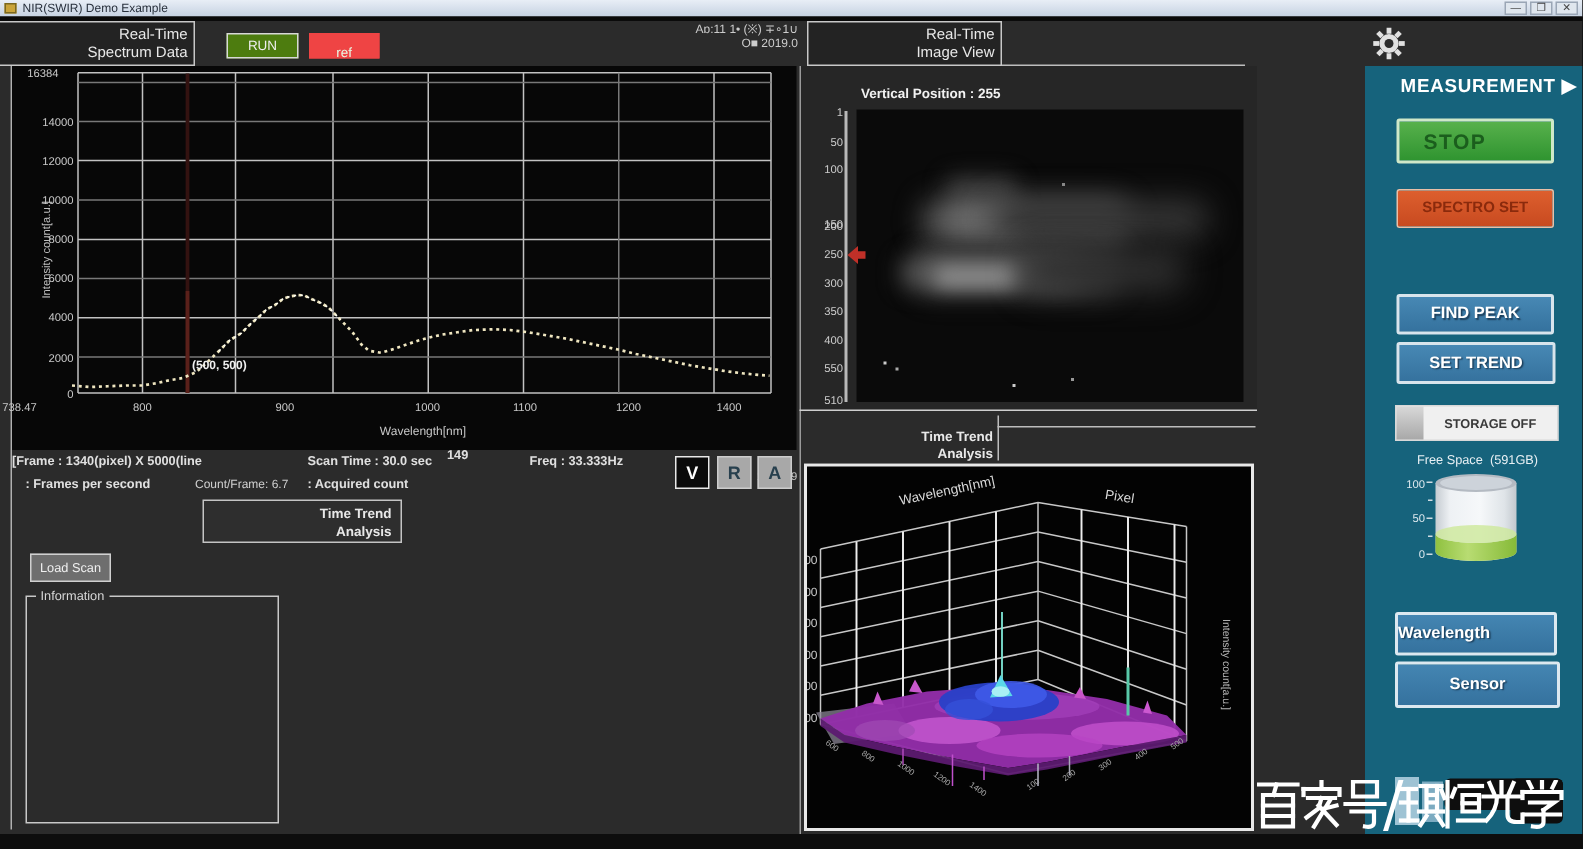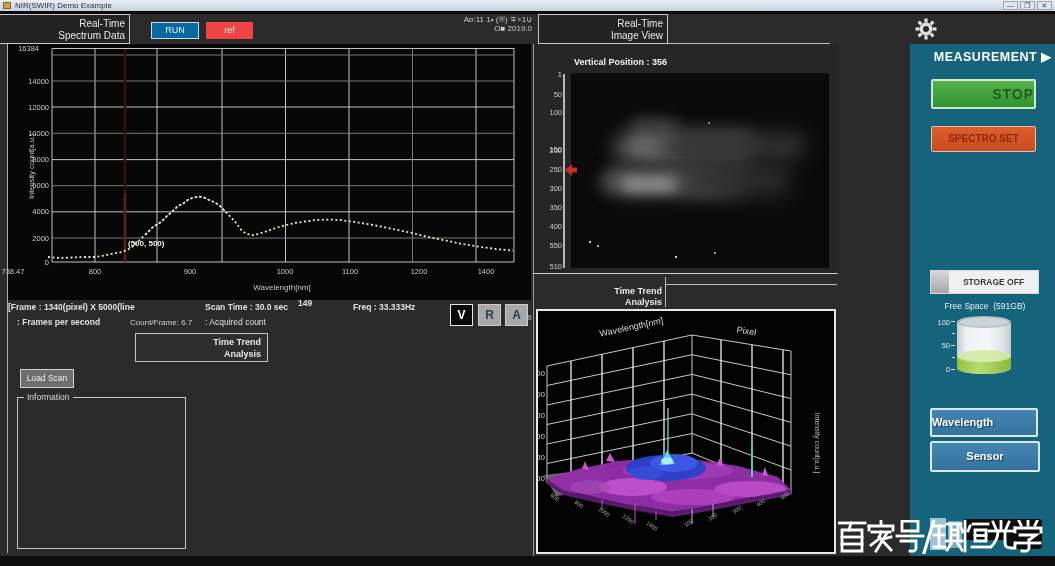--- a/index.html
+++ b/index.html
@@ -20,22 +20,22 @@
   </div>
 
   <div class="abs" style="left:0;top:11px;width:1055px;height:3px;background:#0a0a0a;"></div>
 
   <div class="abs" style="left:0;top:14px;width:1055px;height:542px;background:#2b2b2b;"></div>
 
   <div class="abs" style="left:0;top:14px;width:130px;height:30px;background:#232323;border:1px solid #c8c8c8;border-left:none;">
     <div class="abs" style="right:4px;top:3px;text-align:right;font-size:10px;line-height:12px;color:#e8e8e8;">Real-Time<br>Spectrum Data</div>
   </div>
 
-  <div class="abs" style="left:151px;top:22px;width:48px;height:17px;background:#0369a1;border:1px solid #d8d8d8;color:#efefef;font-size:9px;text-align:center;line-height:15px;">RUN</div>
-  <div class="abs" style="left:206px;top:22px;width:47px;height:17px;background:#ef4444;border:1px solid #ef4444;color:#e8f8e4;font-size:9px;text-align:center;line-height:15px;">ref</div>
+  <div class="abs" style="left:151px;top:22px;width:48px;height:17px;background:#4d7c0f;border:1px solid #d8d8d8;color:#efefef;font-size:9px;text-align:center;line-height:15px;">RUN</div>
+  <div class="abs" style="left:206px;top:22px;width:47px;height:17px;background:#ef4444;border:6px solid #ef4444;color:#e8f8e4;font-size:9px;text-align:center;line-height:15px;">ref</div>
 
   <div class="abs" style="left:420px;top:15px;width:112px;text-align:right;font-size:8px;line-height:9px;color:#cccccc;">Aɒ:11 1• (※) ∓∘1∪<br>O■ 2019.0</div>
 
   <div class="abs" style="left:538px;top:14px;width:130px;height:30px;background:#232323;border:1px solid #c8c8c8;">
     <div class="abs" style="right:4px;top:3px;text-align:right;font-size:10px;line-height:12px;color:#e8e8e8;">Real-Time<br>Image View</div>
   </div>
   <div class="abs" style="left:668px;top:43px;width:162px;height:1px;background:#bdbdbd;"></div>
 
   <svg class="abs" style="left:915px;top:18px;" width="22" height="22" viewBox="0 0 22 22">
     <g fill="#e0e0e0">
@@ -54,26 +54,28 @@
       </g>
       <circle cx="11" cy="11" r="3" fill="#2b2b2b"></circle>
     </g>
   </svg>
 
 
   <div class="abs" style="left:910px;top:44px;width:145px;height:512px;background:#16637c;"></div>
 
   <div class="abs" style="left:920px;top:49px;width:145px;text-align:center;font-size:12.5px;font-weight:bold;color:#ffffff;letter-spacing:0.5px;">MEASUREMENT ▶</div>
 
-  <div class="abs" style="left:931px;top:79px;width:105px;height:30px;background:linear-gradient(#58b14c,#2f9430);border:2px solid #cfe8c8;border-radius:2px;text-align:right;font-size:14px;font-weight:bold;color:#1b5e1d;line-height:26px;letter-spacing:1px;">STOP</div>
+  <div class="abs" style="left:931px;top:79px;width:105px;height:30px;background:linear-gradient(#58b14c,#2f9430);border:2px solid #cfe8c8;border-radius:2px;text-align:left;font-size:14px;font-weight:bold;color:#1b5e1d;line-height:26px;letter-spacing:1px;padding-left:16px;">STOP</div>
 
   <div class="abs" style="left:931px;top:126px;width:105px;height:26px;background:linear-gradient(#dd5f2e,#c84a20);border:1px solid #e8c0a8;border-radius:2px;text-align:center;font-size:10px;font-weight:bold;color:#8a2a0c;line-height:24px;">SPECTRO SET</div>
 
 
-
+  <div class="abs" style="left:931px;top:196px;width:105px;height:27px;background:linear-gradient(#4788b4,#35729e);border:2px solid #d8e4ec;border-radius:2px;text-align:center;font-size:11px;font-weight:bold;color:#ffffff;line-height:23px;text-shadow:1px 1px 1px #1a3a55;">FIND PEAK</div>
+
+  <div class="abs" style="left:931px;top:228px;width:106px;height:28px;background:linear-gradient(#4788b4,#35729e);border:2px solid #d8e4ec;border-radius:2px;text-align:center;font-size:11px;font-weight:bold;color:#ffffff;line-height:24px;text-shadow:1px 1px 1px #1a3a55;">SET TREND</div>
 
   <div class="abs" style="left:930px;top:270px;width:109px;height:24px;background:#f0f0f0;border:1px solid #d8d8d8;">
     <div class="abs" style="left:0;top:0;width:18px;height:22px;background:linear-gradient(#d8d8d8,#a8a8a8);"></div>
     <div class="abs" style="left:18px;top:0;width:89px;height:22px;text-align:center;font-size:8.5px;font-weight:bold;color:#3a3a3a;line-height:22px;">STORAGE OFF</div>
   </div>
 
   <div class="abs" style="left:930px;top:301px;width:110px;text-align:center;font-size:8.5px;color:#e8f0f4;">Free Space&nbsp;&nbsp;(591GB)</div>
 
   <div class="abs" style="left:934px;top:315px;width:80px;height:62px;font-size:7.5px;color:#dce8ee;">
     <div class="abs" style="left:0;top:3px;width:16px;text-align:right;">100</div>
@@ -180,39 +182,39 @@
     <div class="abs" style="left:471px;top:0;width:30px;text-align:center;">1400</div>
     <div class="abs" style="left:497px;top:0;width:42px;text-align:center;margin-top:46px;">1773.29</div>
   </div>
   <div class="abs" style="left:222px;top:283px;width:120px;text-align:center;font-size:8px;color:#c8c8c8;">Wavelength[nm]</div>
 
   <div class="abs" style="left:8px;top:302px;font-size:8.5px;font-weight:bold;color:#e0e0e0;">[Frame : 1340(pixel) X 5000(line</div>
   <div class="abs" style="left:205px;top:302px;font-size:8.5px;font-weight:bold;color:#e0e0e0;">Scan Time : 30.0 sec</div>
   <div class="abs" style="left:353px;top:302px;font-size:8.5px;font-weight:bold;color:#e0e0e0;">Freq : 33.333Hz</div>
   <div class="abs" style="left:17px;top:317px;font-size:8.5px;font-weight:bold;color:#e0e0e0;">: Frames per second</div>
   <div class="abs" style="left:130px;top:318px;font-size:8px;color:#d0d0d0;">Count/Frame: 6.7</div>
-  <div class="abs" style="left:205px;top:317px;font-size:8.5px;font-weight:normal;color:#e0e0e0;">: Acquired count</div>
+  <div class="abs" style="left:205px;top:317px;font-size:8.5px;font-weight:bold;color:#e0e0e0;">: Acquired count</div>
   <div class="abs" style="left:298px;top:298px;font-size:8.5px;font-weight:bold;color:#e0e0e0;">149</div>
 
   <div class="abs" style="left:450px;top:304px;width:23px;height:22px;background:#0a0a0a;border:1px solid #e8e8e8;color:#ffffff;font-size:12px;font-weight:bold;text-align:center;line-height:20px;">V</div>
   <div class="abs" style="left:478px;top:304px;width:23px;height:22px;background:#a8a8a8;border:1px solid #cccccc;color:#28404e;font-size:12px;font-weight:bold;text-align:center;line-height:20px;">R</div>
   <div class="abs" style="left:505px;top:304px;width:23px;height:22px;background:#a8a8a8;border:1px solid #cccccc;color:#28404e;font-size:12px;font-weight:bold;text-align:center;line-height:20px;">A</div>
 
   <div class="abs" style="left:135px;top:333px;width:133px;height:29px;background:#2e2e2e;border:1px solid #c4c4c4;">
     <div class="abs" style="right:6px;top:2px;text-align:right;font-size:9px;font-weight:bold;color:#e8e8e8;line-height:12px;">Time Trend<br>Analysis</div>
   </div>
 
   <div class="abs" style="left:20px;top:369px;width:54px;height:19px;background:#6e6e6e;border:1px solid #d0d0d0;color:#f0f0f0;font-size:8.5px;text-align:center;line-height:17px;">Load Scan Map</div>
 
   <div class="abs" style="left:17px;top:397px;width:169px;height:152px;border:1px solid #c8c8c8;"></div>
   <div class="abs" style="left:24px;top:392px;background:#2b2b2b;padding:0 3px;font-size:8.5px;color:#d8d8d8;">Information</div>
 
   <div class="abs" style="left:533px;top:44px;width:1px;height:512px;background:#9a9a9a;"></div>
   <div class="abs" style="left:534px;top:44px;width:304px;height:229px;background:#262626;"></div>
-  <div class="abs" style="left:574px;top:57px;font-size:9px;font-weight:bold;color:#f2f2f2;">Vertical Position : 356</div>
+  <div class="abs" style="left:574px;top:57px;font-size:9px;font-weight:bold;color:#f2f2f2;">Vertical Position : 255</div>
 
   <div class="abs" style="left:571px;top:73px;width:258px;height:195px;background:#0a0a0a;overflow:hidden;">
     <div class="abs" style="left:59px;top:45px;width:48px;height:16px;background:#3e3e3e;border-radius:8px;filter:blur(7px);"></div>
     <div class="abs" style="left:43px;top:59px;width:140px;height:31px;background:#525252;border-radius:14px;filter:blur(9px);"></div>
     <div class="abs" style="left:60px;top:62px;width:50px;height:24px;background:#686868;border-radius:11px;filter:blur(7px);"></div>
     <div class="abs" style="left:90px;top:60px;width:145px;height:26px;background:#343434;border-radius:12px;filter:blur(10px);"></div>
     <div class="abs" style="left:39px;top:92px;width:137px;height:31px;background:#404040;border-radius:14px;filter:blur(9px);"></div>
     <div class="abs" style="left:30px;top:100px;width:120px;height:18px;background:#5e5e5e;border-radius:9px;filter:blur(8px);"></div>
     <div class="abs" style="left:52px;top:105px;width:55px;height:13px;background:#8e8e8e;border-radius:6px;filter:blur(6px);"></div>
     <div class="abs" style="left:110px;top:92px;width:110px;height:30px;background:#2e2e2e;border-radius:14px;filter:blur(11px);"></div>

